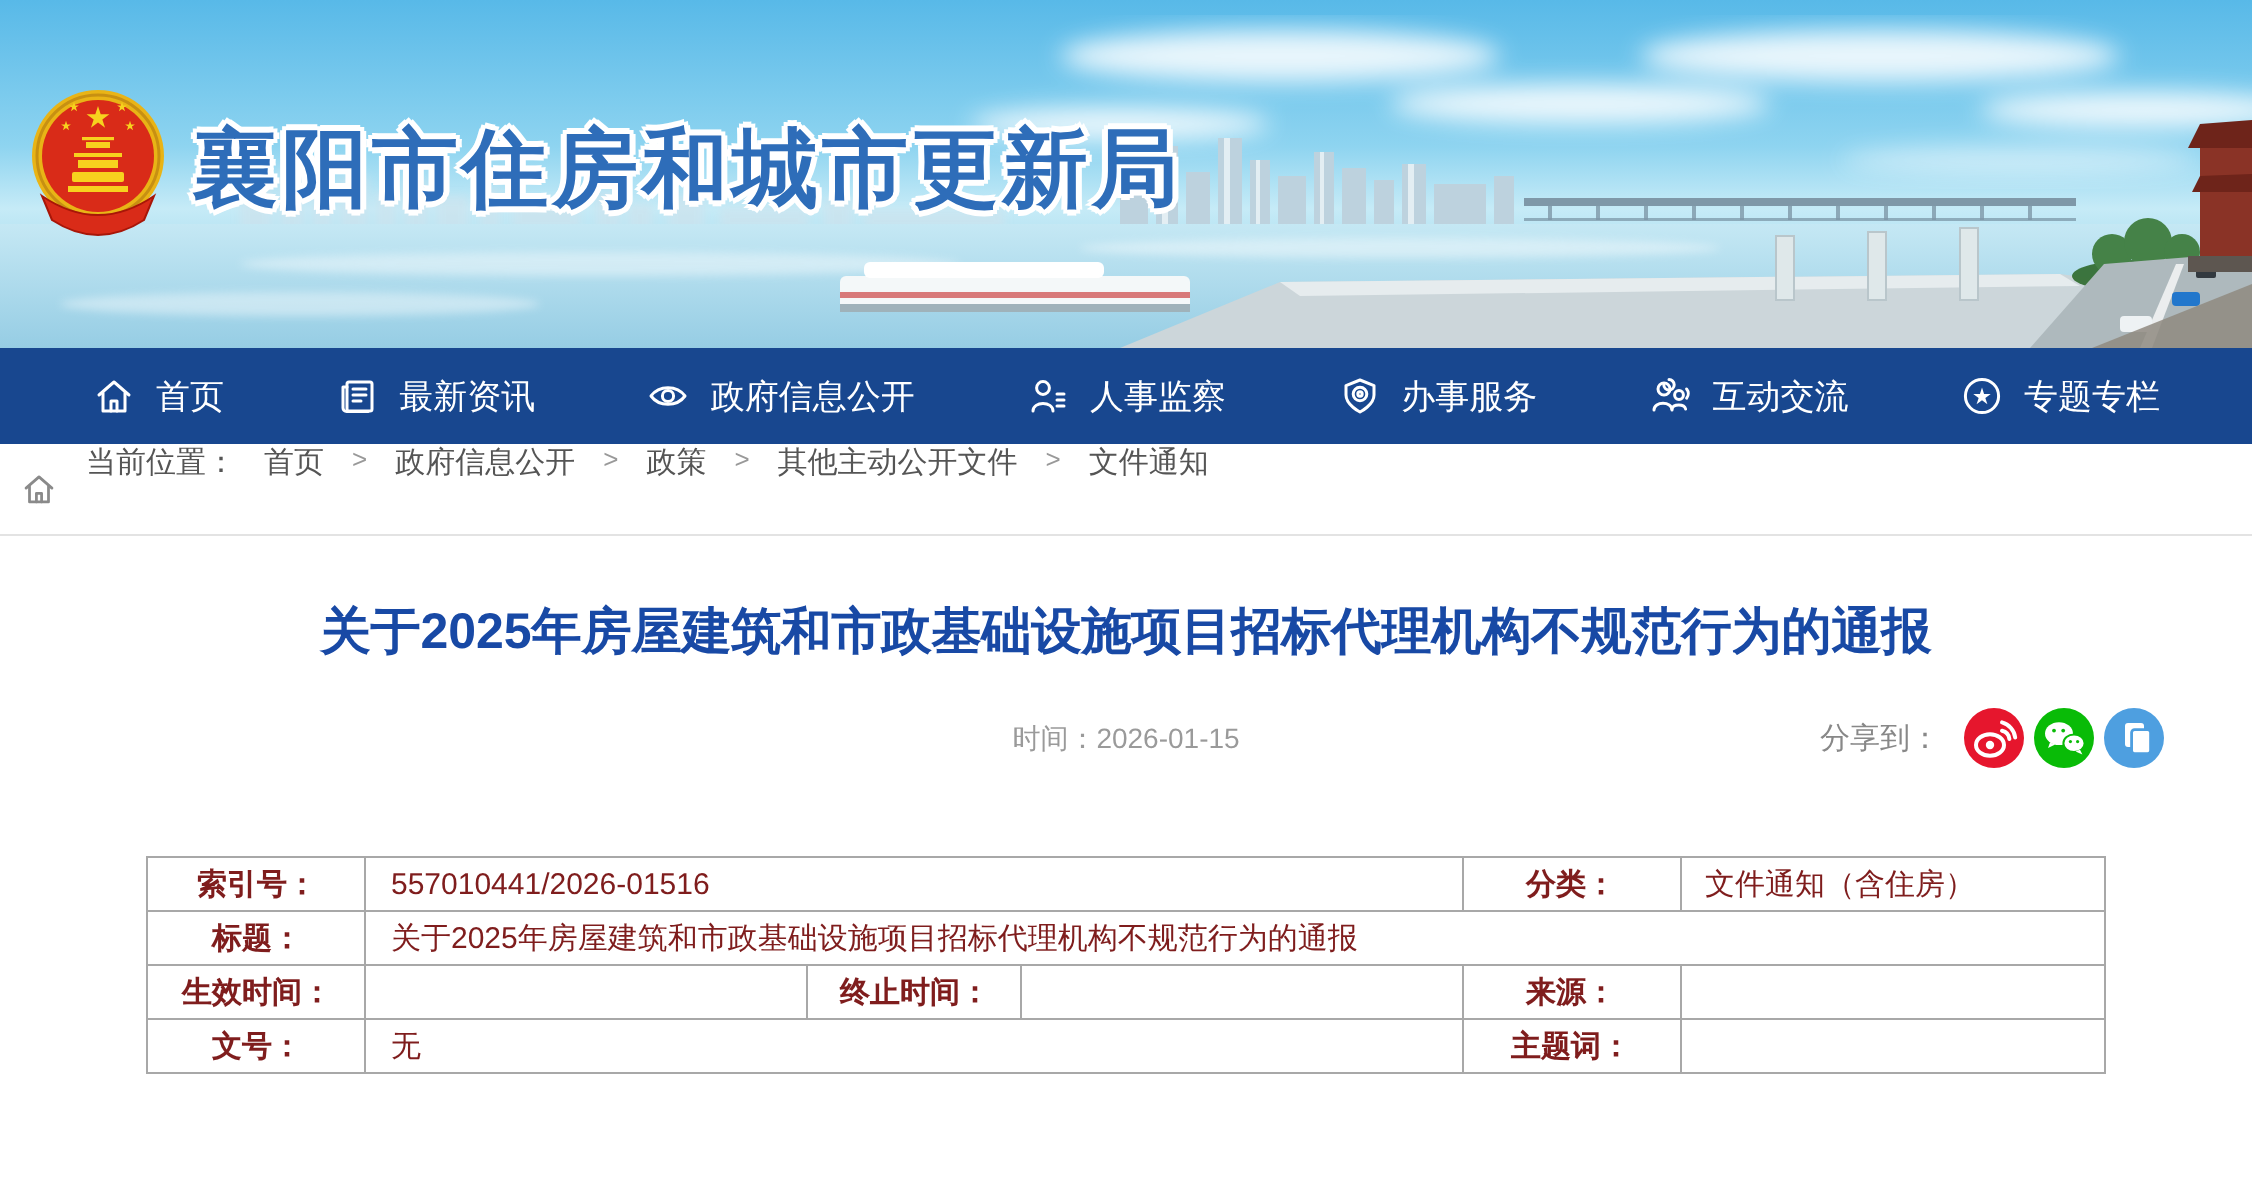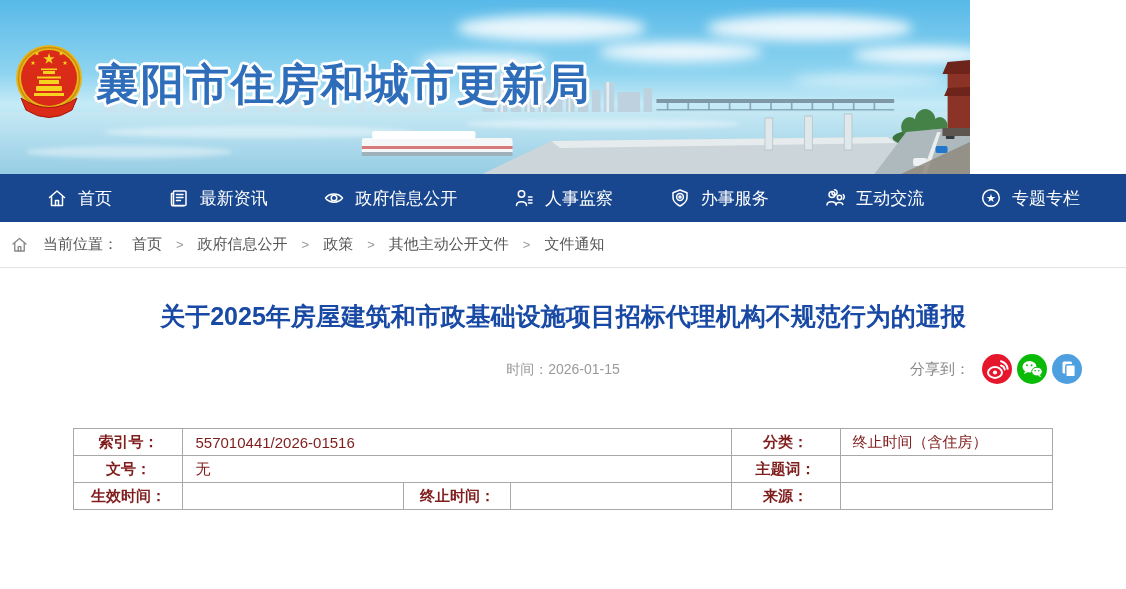--- a/index.html
+++ b/index.html
@@ -1,36 +1,36 @@
 <!DOCTYPE html>
 <html><head>
 <meta charset="utf-8">
 <style>
   * { margin:0; padding:0; box-sizing:border-box; }
   html,body { width:1126px; height:589px; overflow:hidden; background:#fff;
               font-family:"Liberation Sans","DejaVu Sans",sans-serif; }
 
   
-  .banner { position:relative; width:970px; height:174px; overflow:hidden; }
+  .banner { position:relative; width:1126px; height:174px; overflow:hidden; }
   .banner-bg { position:absolute; inset:0; width:100%; height:100%; display:block; }
   .emblem { position:absolute; left:13px; top:40px; width:72px; height:84px; }
   .site-title { position:absolute; left:96px; top:56px; font-size:43px; font-weight:900;
                 letter-spacing:2px; color:#2e6db9; white-space:nowrap;
                 text-shadow:-2px -2px 0 #fff, 2px -2px 0 #fff, -2px 2px 0 #fff, 2px 2px 0 #fff,
                             -3px 0 0 #fff, 3px 0 0 #fff, 0 -3px 0 #fff, 0 3px 0 #fff; }
 
   
   .nav { width:1126px; height:48px; background:#18478f; display:flex; align-items:center;
          justify-content:space-between; padding:0 46px; }
   .nav-item { display:flex; align-items:center; gap:10px; color:#fff; font-size:17px;
               cursor:pointer; text-decoration:none; white-space:nowrap; }
   .nav-ic { display:flex; align-items:center; }
 
   
-  .breadcrumb { width:1126px; height:46px; display:flex; align-items:center; gap:14px;
+  .breadcrumb { width:1126px; height:46px; display:flex; gap:14px;
                 padding:0 10px; background:#fff; border-bottom:1px solid #e3e3e3;
                 font-size:15px; color:#555; }
   .breadcrumb .bc-home { display:flex; align-items:center; }
   .breadcrumb a { color:#555; text-decoration:none; cursor:pointer; }
   .breadcrumb .sep { color:#999; font-size:13px; }
 
   
   .article-title { margin:31px 60px 0; text-align:center; font-size:25px; font-weight:bold;
                    color:#1849a5; line-height:34px; }
   .meta-row { position:relative; margin-top:20px; height:32px; }
@@ -337,32 +337,36 @@
           <col style="width:107px">
         <col style="width:220px">
           <col style="width:109px">
           <col style="width:212px">
       </colgroup>
       <tbody>
           <tr>
         <td class="lbl">索引号：</td>
         <td colspan="3">557010441/2026-01516</td>
         <td class="lbl">分类：</td>
-        <td>终止时间（含住房）</td>
+        <td>文件通知（含住房）</td>
       </tr>
       <tr>
-        <td class="lbl">文号：</td>
-        <td colspan="3">无</td>
-        <td class="lbl">主题词：</td>
-        <td></td>
+        <td class="lbl">标题：</td>
+        <td colspan="5">关于2025年房屋建筑和市政基础设施项目招标代理机构不规范行为的通报</td>
       </tr>
       <tr>
         <td class="lbl">生效时间：</td>
         <td></td>
         <td class="lbl">终止时间：</td>
         <td></td>
         <td class="lbl">来源：</td>
         <td></td>
       </tr>
+      <tr>
+        <td class="lbl">文号：</td>
+        <td colspan="3">无</td>
+        <td class="lbl">主题词：</td>
+        <td></td>
+      </tr>
     </tbody>
       </table>
   </main>
 </div>
 
 </body></html>

